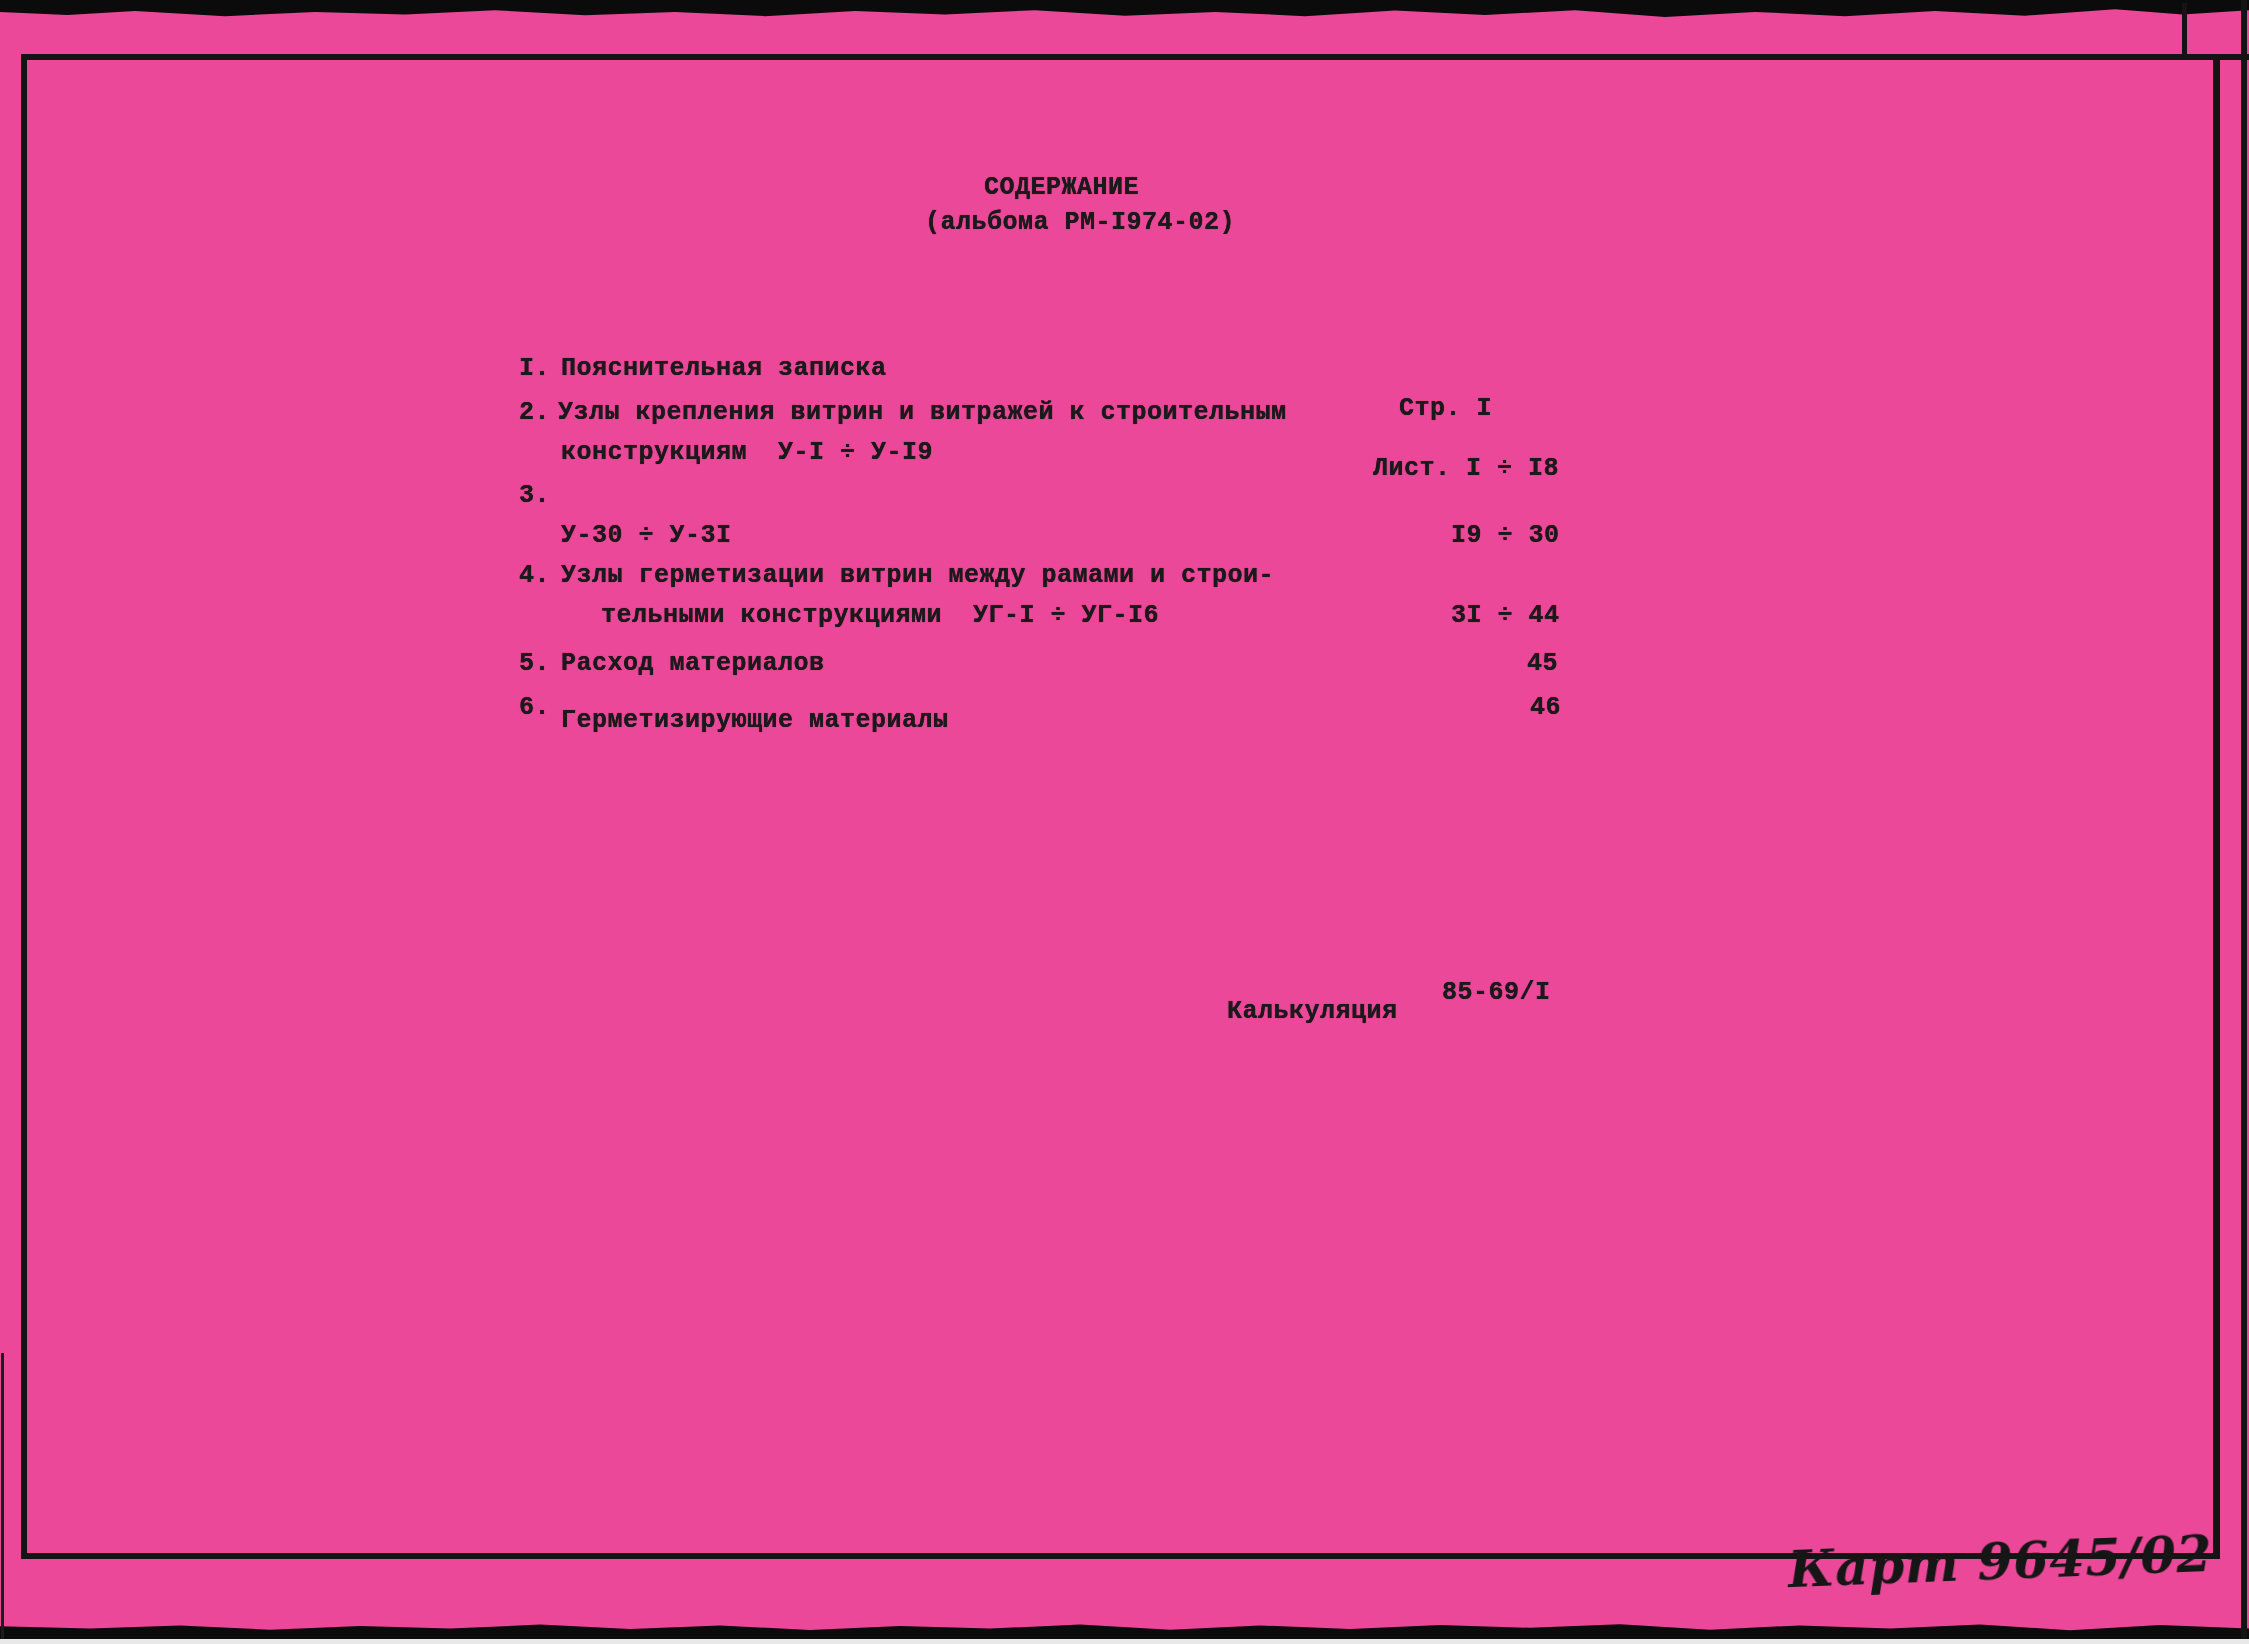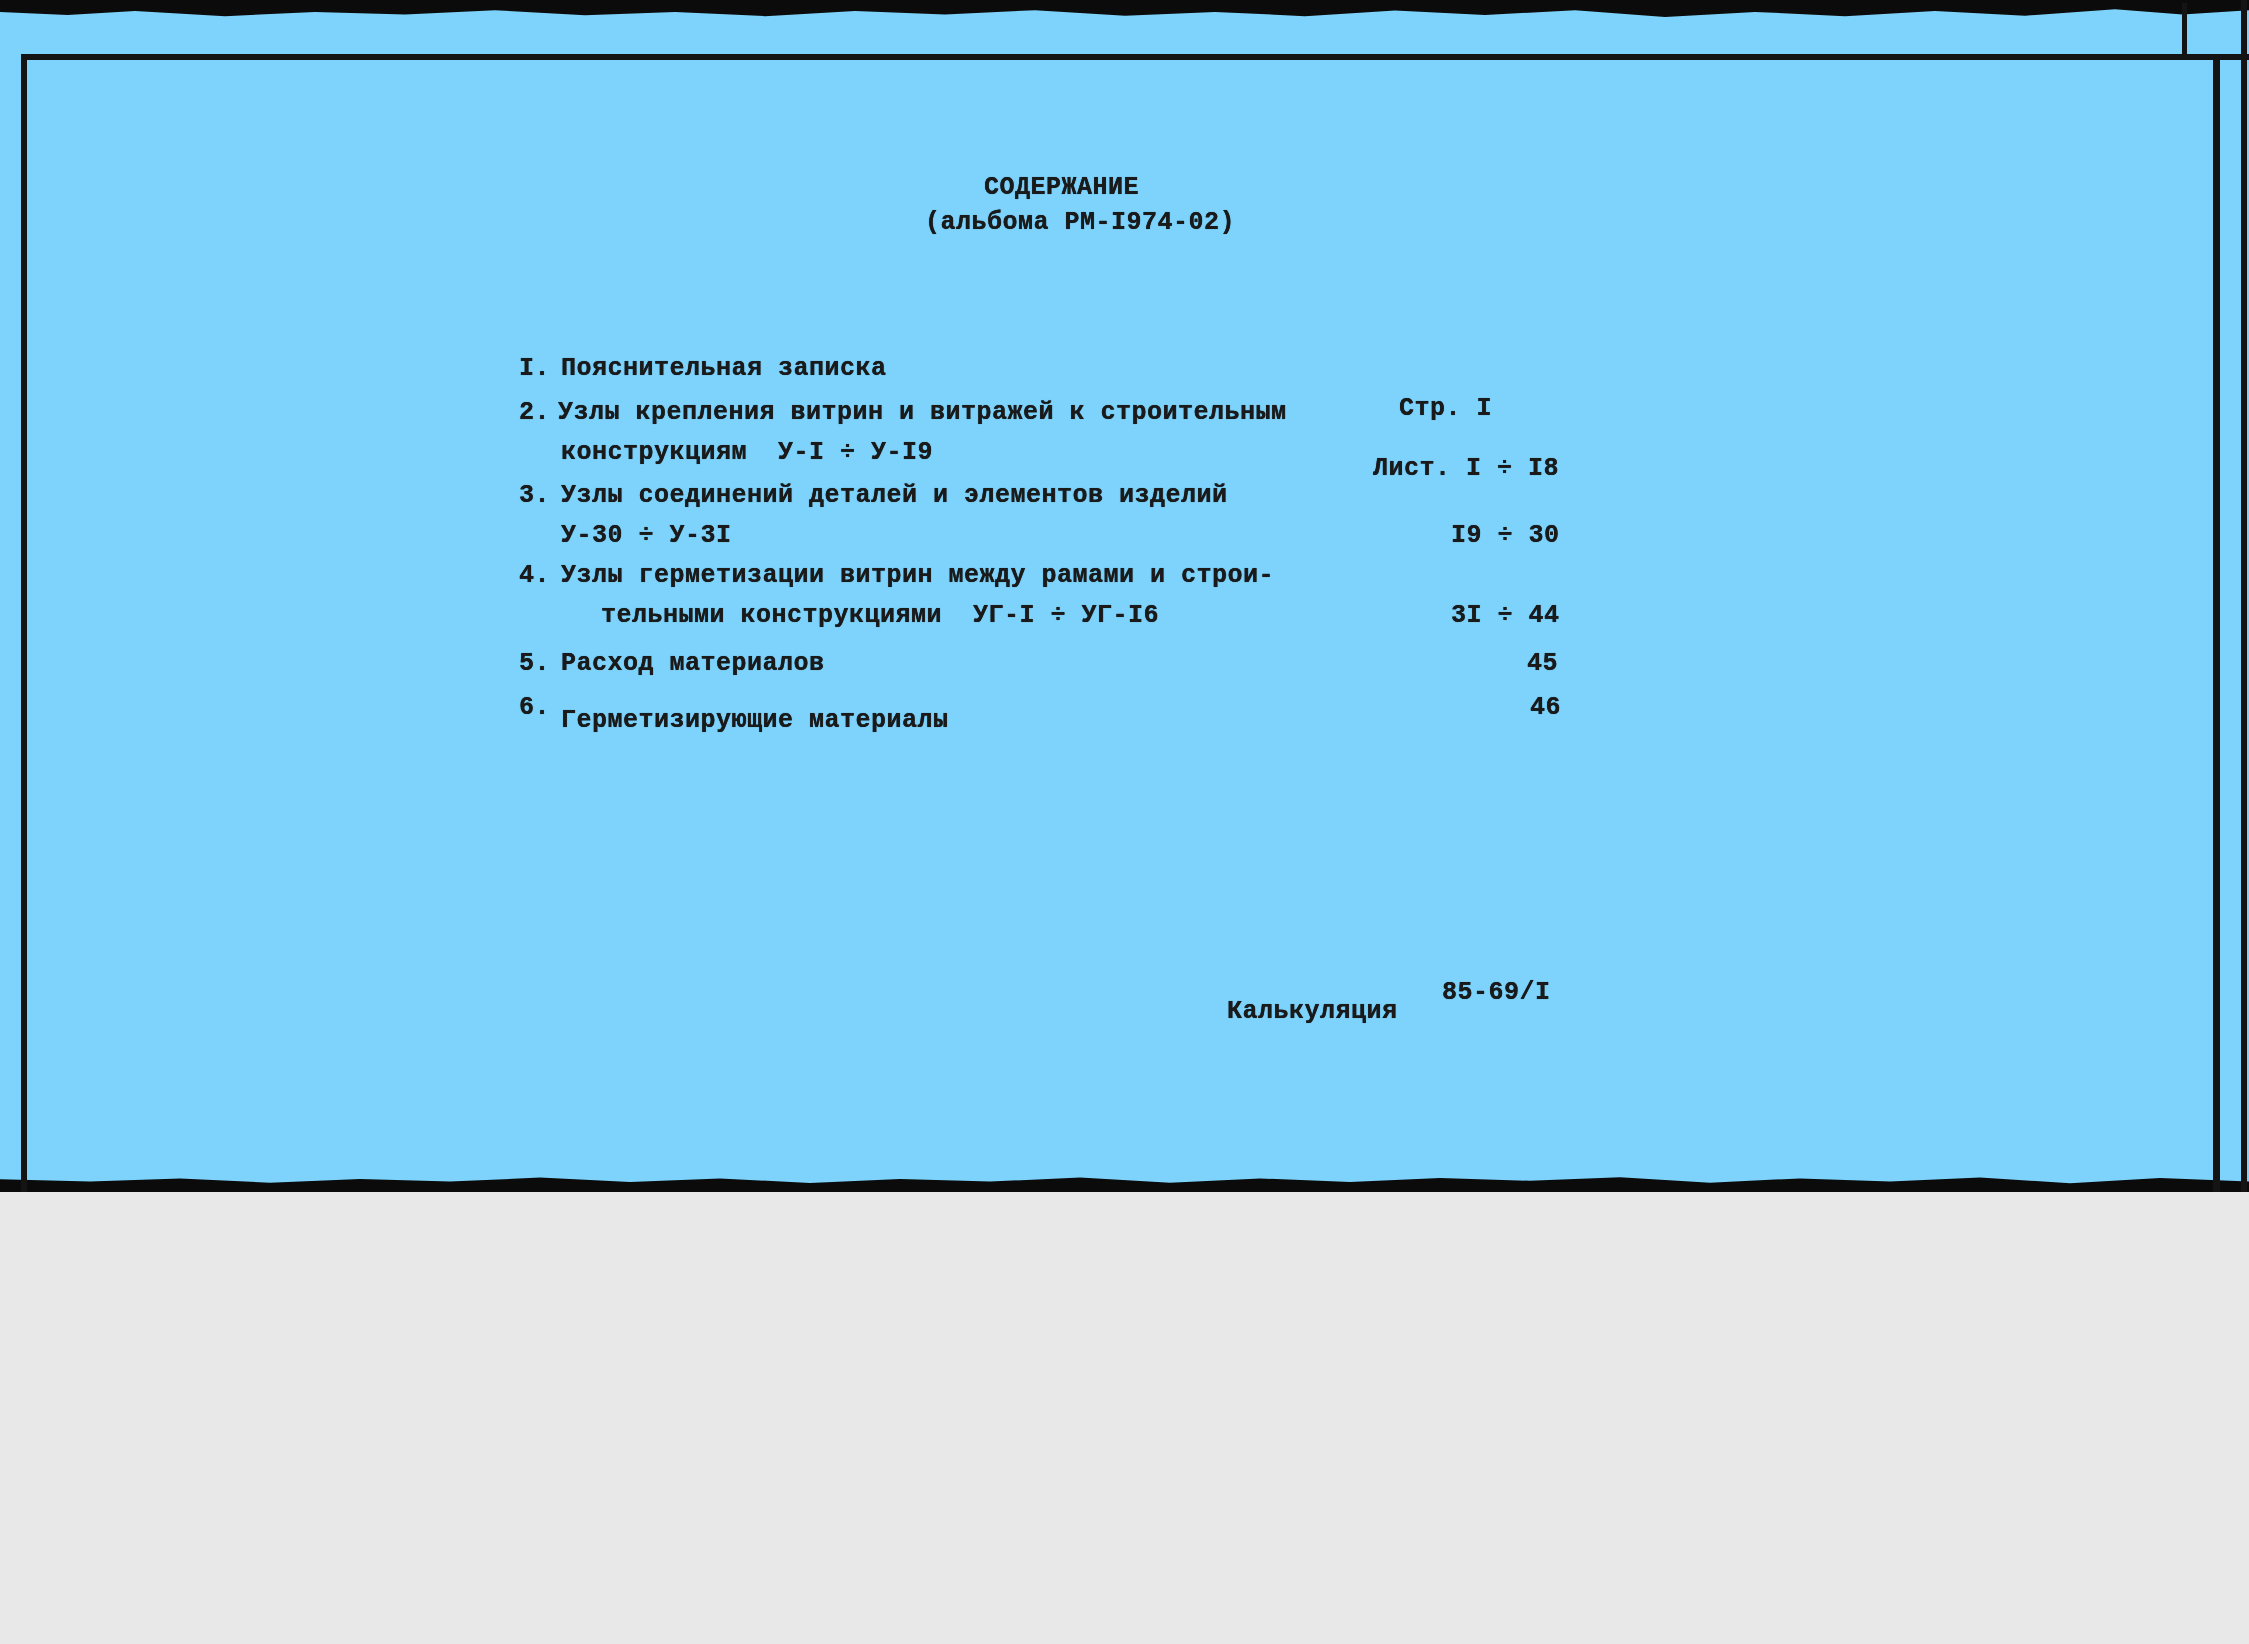--- a/index.html
+++ b/index.html
@@ -1,17 +1,17 @@
 <!DOCTYPE html>
 <html style="font-size:8.5px"><head>
 <meta charset="utf-8">
 <style>
   html,body{margin:0;padding:0;background:#e8e8e8;}
   .page{
-    position:relative;width:2250px;height:1192px;background:#7dd3fc;overflow:hidden;
+    position:relative;width:2250px;height:1639px;background:#ec4899;overflow:hidden;
     font-family:"Liberation Mono",monospace;color:#181818;
   }
   
   .tw{
     position:absolute;font-weight:700;font-size:25px;line-height:30px;white-space:pre;
     color:#1a1a1a;letter-spacing:0.5px;
     text-shadow:0 0 0.7px rgba(10,10,10,.85), 0.3px 0.2px 0 rgba(20,20,20,.35);
     filter:blur(0.2px);
   }
   
@@ -54,21 +54,20 @@
   <div class="tw" style="left:519px;top:354px;">I.</div>
   <div class="tw" style="left:561px;top:354px;">Пояснительная записка</div>
   <div class="tw" style="left:1399px;top:354px;margin-top:40px;">Стр. I</div>
 
   <div class="tw" style="left:519px;top:398px;">2.</div>
   <div class="tw" style="left:558px;top:398px;">Узлы крепления витрин и витражей к строительным</div>
   <div class="tw" style="left:561px;top:438px;">конструкциям  У-I ÷ У-I9</div>
   <div class="tw" style="left:1373px;top:454px;">Лист. I ÷ I8</div>
 
   <div class="tw" style="left:519px;top:481px;">3.</div>
-  <div class="tw" style="left:561px;top:481px;">Узлы соединений деталей и элементов изделий</div>
   <div class="tw" style="left:561px;top:521px;">У-30 ÷ У-3I</div>
   <div class="tw" style="left:1451px;top:521px;">I9 ÷ 30</div>
 
   <div class="tw" style="left:519px;top:561px;">4.</div>
   <div class="tw" style="left:561px;top:561px;">Узлы герметизации витрин между рамами и строи-</div>
   <div class="tw" style="left:561px;top:601px;margin-left:40px;">тельными конструкциями  УГ-I ÷ УГ-I6</div>
   <div class="tw" style="left:1451px;top:601px;">3I ÷ 44</div>
 
   <div class="tw" style="left:519px;top:649px;">5.</div>
   <div class="tw" style="left:561px;top:649px;">Расход материалов</div>

